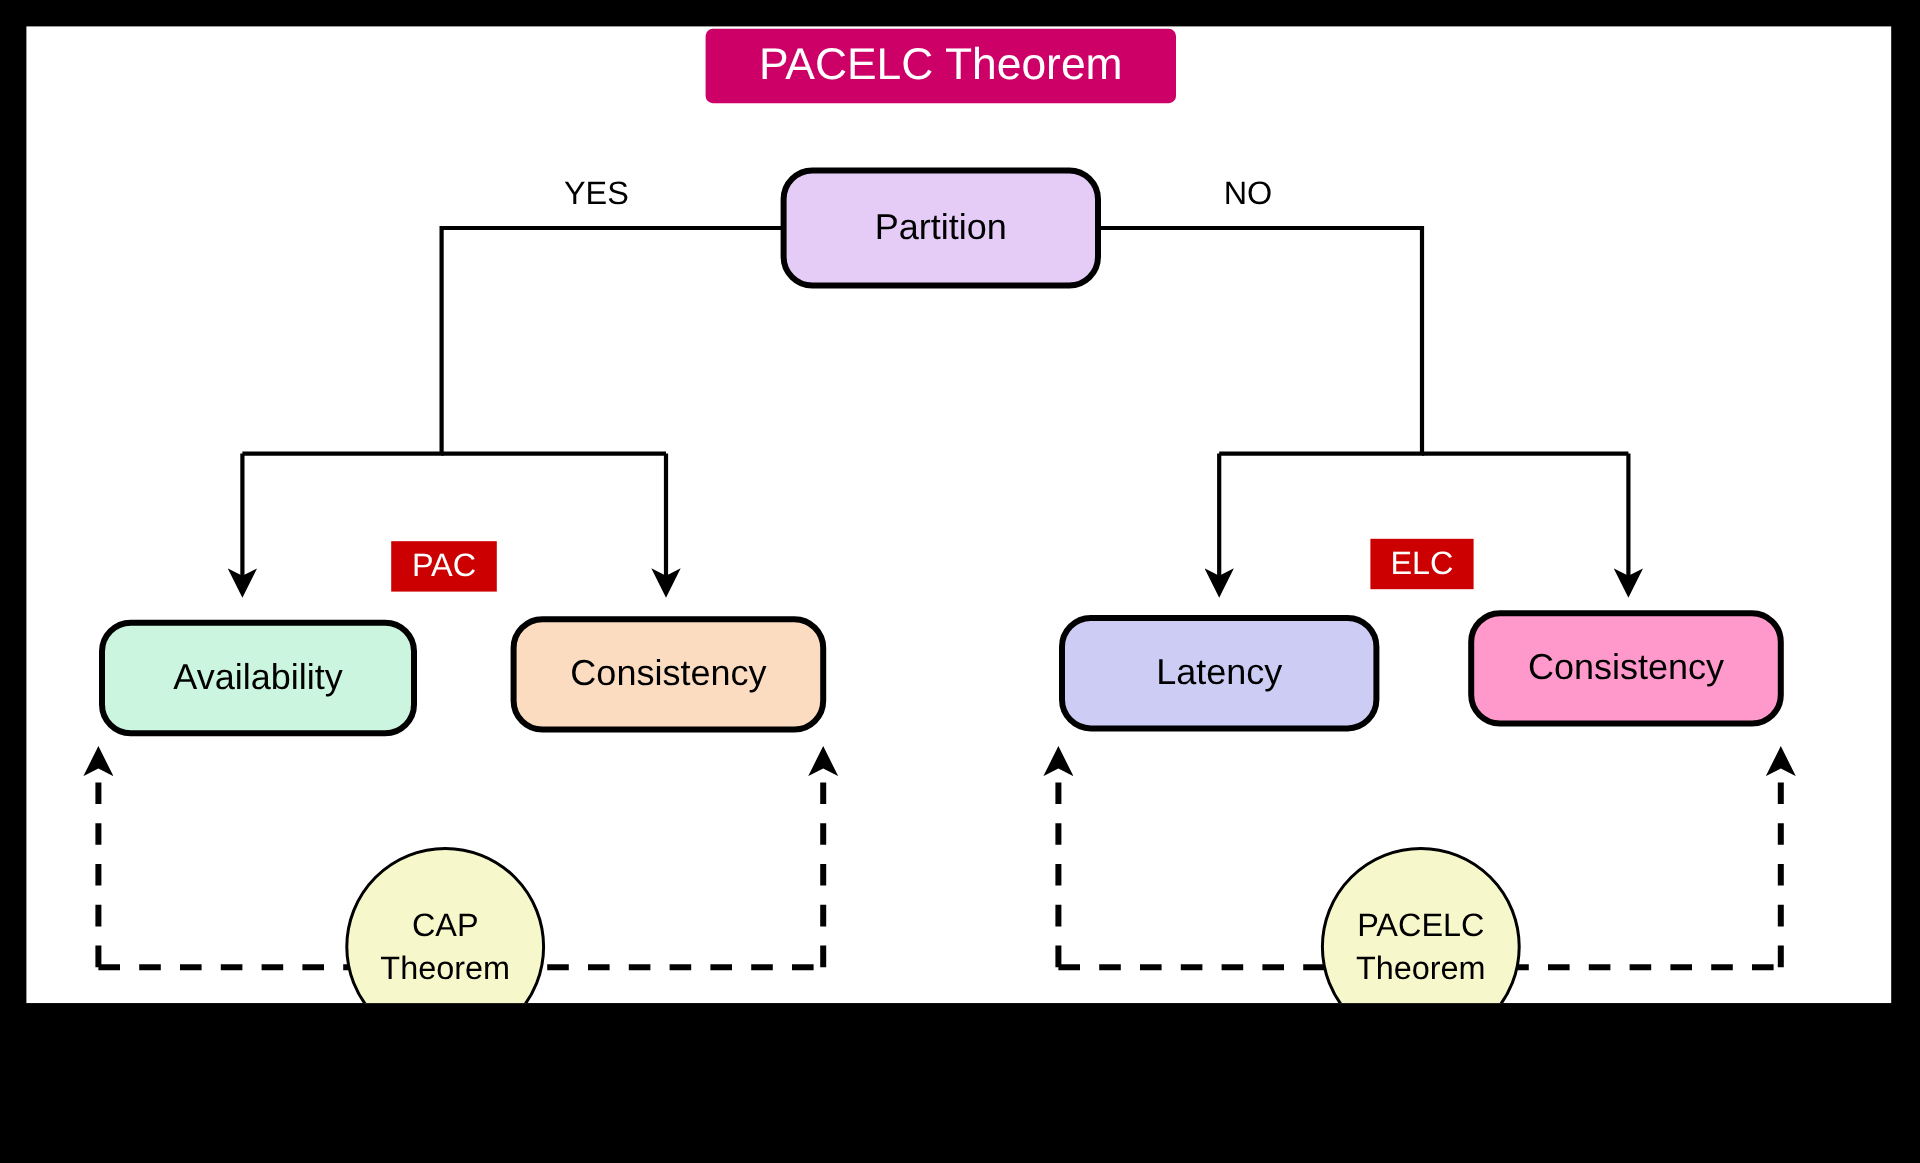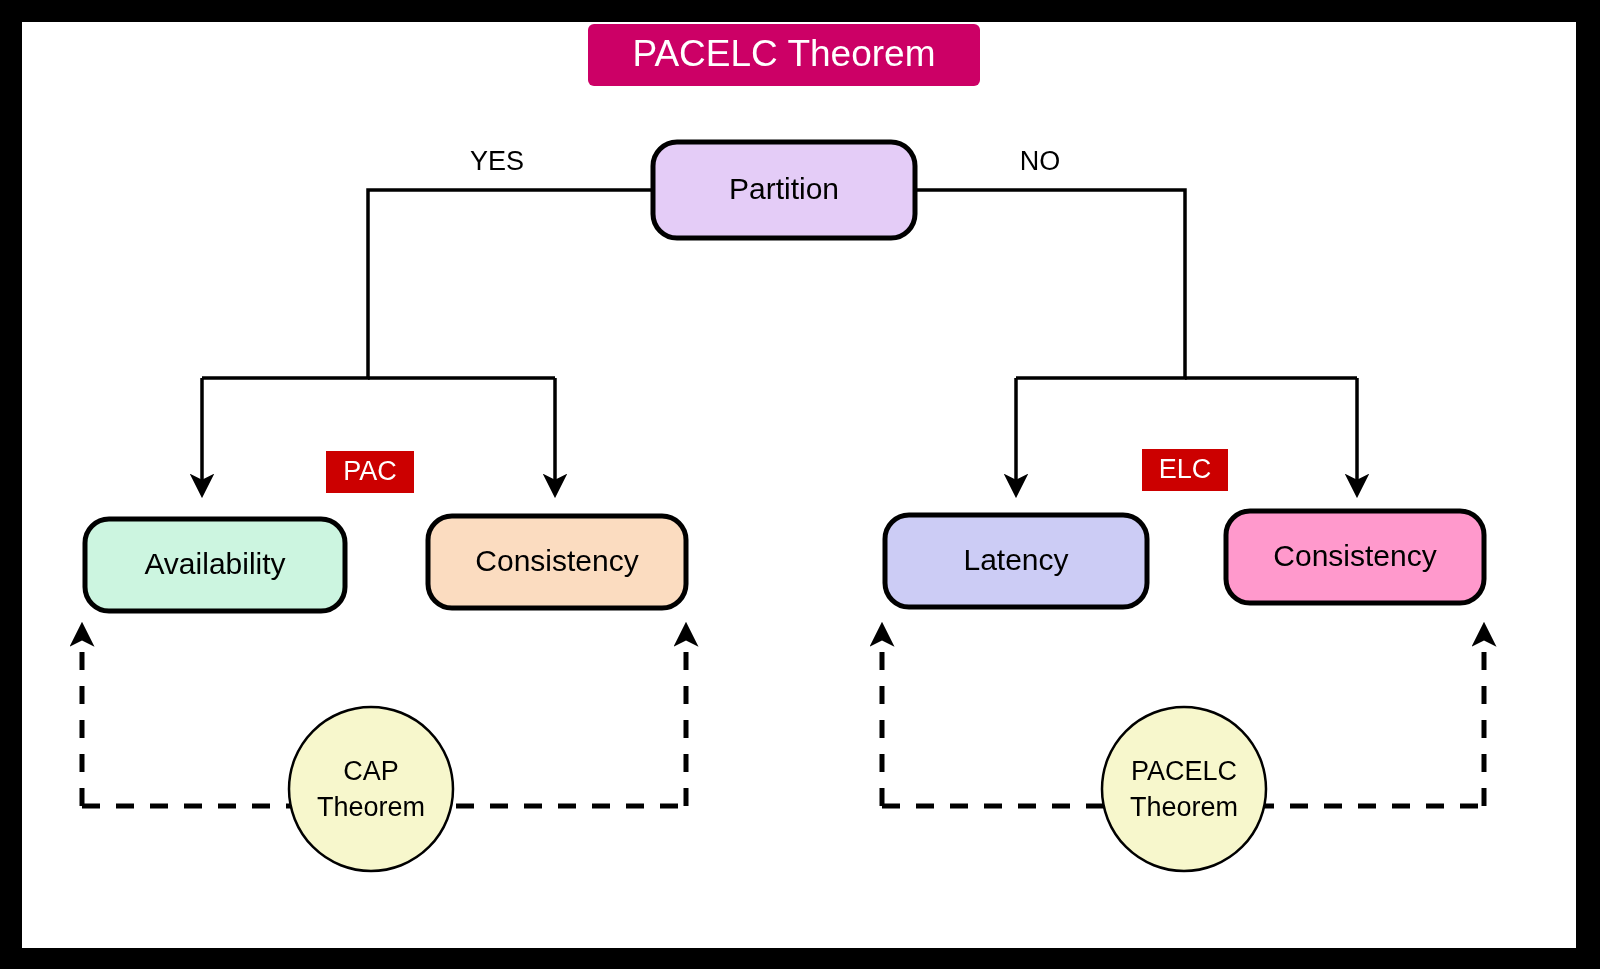--- a/index.html
+++ b/index.html
@@ -3,21 +3,21 @@
 <meta charset="utf-8">
 <style>
   html, body {
     margin: 0;
     padding: 0;
     background: #000000;
   }
   #stage {
     position: relative;
     width: 1600px;
-    height: 969px;
+    height: 836px;
     background: #000000;
     overflow: hidden;
     font-family: "Liberation Sans", sans-serif;
   }
   #canvas {
     position: absolute;
     left: 22px;
     top: 22px;
     width: 1554px;
     height: 926px;

